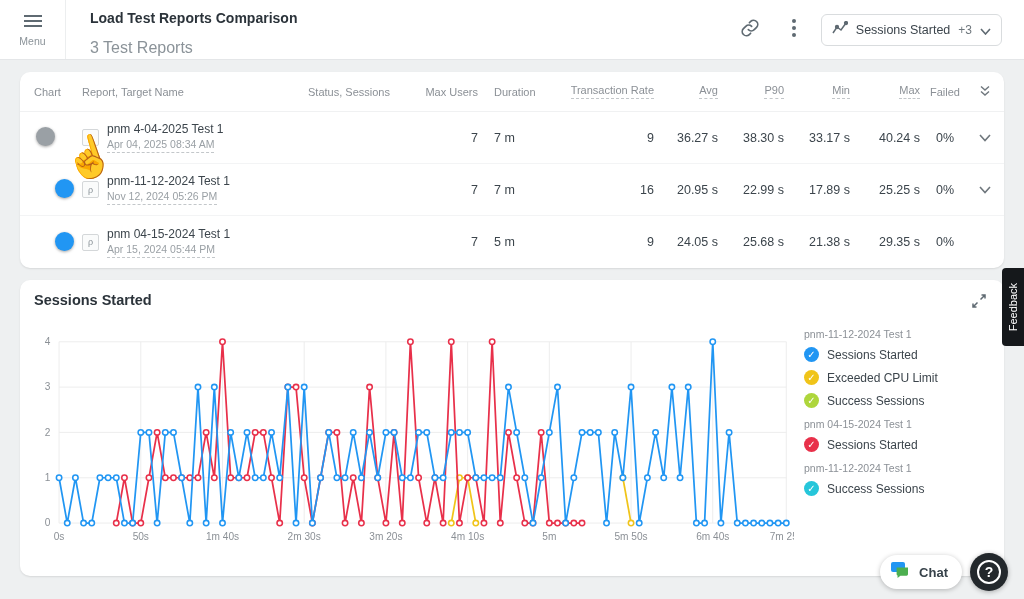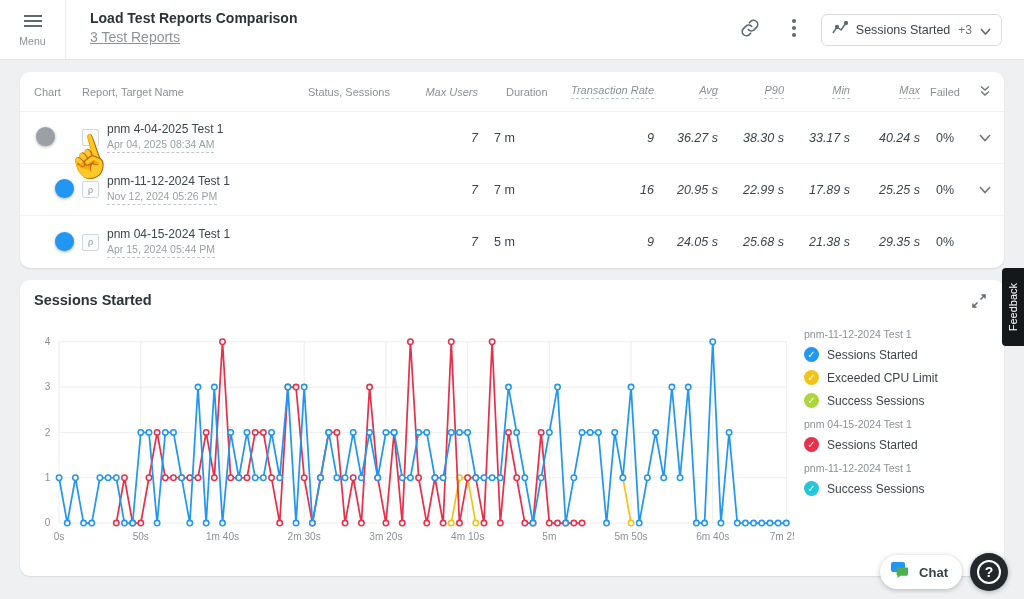--- a/index.html
+++ b/index.html
@@ -8,41 +8,41 @@
 
   
   .topbar { height:60px; background:#fff; border-bottom:1px solid #e4e6e8;
     display:flex; align-items:stretch; }
   .tb-btn { width:66px; display:flex; flex-direction:column; align-items:center;
     justify-content:center; gap:4px; border-right:1px solid #eceeef; cursor:pointer; }
   .tb-btn .glyph { font-size:18px; color:#5f6a72; line-height:1; }
   .tb-btn .lbl { font-size:10.5px; color:#8b9399; }
   .title-wrap { padding:10px 0 0 24px; }
   .page-title { font-size:14px; font-weight:bold; color:#2b333a; }
-  .page-sub { font-size:14px; color:#8b9399; margin-top:3px;text-decoration:underline; }
+  .page-sub { font-size:16px; color:#8b9399; margin-top:13px; }
   .tb-right { margin-left:auto; display:flex; align-items:center; gap:10px; padding-right:22px; }
   .icon-btn { width:34px; height:34px; display:flex; align-items:center; justify-content:center;
     border-radius:50%; cursor:pointer; }
   .metric-select { display:flex; align-items:center; gap:8px; border:1px solid #d9dcde;
     border-radius:6px; height:32px; padding:0 10px; min-width:178px; cursor:pointer; background:#fff; }
   .metric-select .val { font-size:12.5px; color:#3c454c; }
   .metric-select .extra { margin-left:auto; font-size:12px; color:#6f777d; }
 
   
   .card { background:#fff; border-radius:10px; margin:12px 20px 0 20px;
     box-shadow:0 1px 2px rgba(0,0,0,.10); }
 
   
   .t-grid { display:grid;
     grid-template-columns:48px 226px 106px 64px 80px 96px 64px 66px 66px 70px 50px 30px;
     align-items:center; }
   .thead { height:40px; border-bottom:1px solid #f0f1f2; padding:0 14px; }
   .th { font-size:11px; color:#8b9096; white-space:nowrap; }
   .dashed { border-bottom:1px dashed #c3c7ca; display:inline-block; padding-bottom:2px; }
-  .r { text-align:right;font-style:italic; } .c { text-align:center; }
+  .r { text-align:right; } .c { text-align:center; }
   .trow { height:52px; padding:0 14px; border-bottom:1px solid #f3f4f5; position:relative; }
   .trow:last-child { border-bottom:none; }
   .cell { font-size:12.5px; color:#3c454c; white-space:nowrap; }
   .rep { display:flex; align-items:center; gap:8px; }
   .rep-icon { width:17px; height:17px; border:1px solid #d4d7d9; border-radius:2px;
     font-size:9px; color:#8b9399; display:flex; align-items:center; justify-content:center;
     background:#fafbfb; }
   .rep-name { font-size:12px; color:#3c454c; }
   .rep-date { font-size:10.5px; color:#9aa0a5; margin-top:2px; }
   .statusbar { width:76px; height:11px; border-radius:6px; }
@@ -144,21 +144,21 @@
     </div>
   </div>
 </div>
 
 <div class="card">
   <div class="t-grid thead">
     <span class="th">Chart</span>
     <span class="th">Report, Target Name</span>
     <span class="th">Status, Sessions</span>
     <span class="th r">Max Users</span>
-    <span class="th" style="padding-left:28px">Duration</span>
+    <span class="th" style="padding-left:16px">Duration</span>
     <span class="th r"><span class="dashed">Transaction Rate</span></span>
     <span class="th r"><span class="dashed">Avg</span></span>
     <span class="th r"><span class="dashed">P90</span></span>
     <span class="th r"><span class="dashed">Min</span></span>
     <span class="th r"><span class="dashed">Max</span></span>
     <span class="th c">Failed</span>
     <span class="th c">
       <svg width="12" height="12" viewBox="0 0 12 12">
           <path d="M2 1.5 L6 5 L10 1.5 M2 6.5 L6 10 L10 6.5" fill="none" stroke="#6f777d" stroke-width="1.4"></path>
         </svg>

